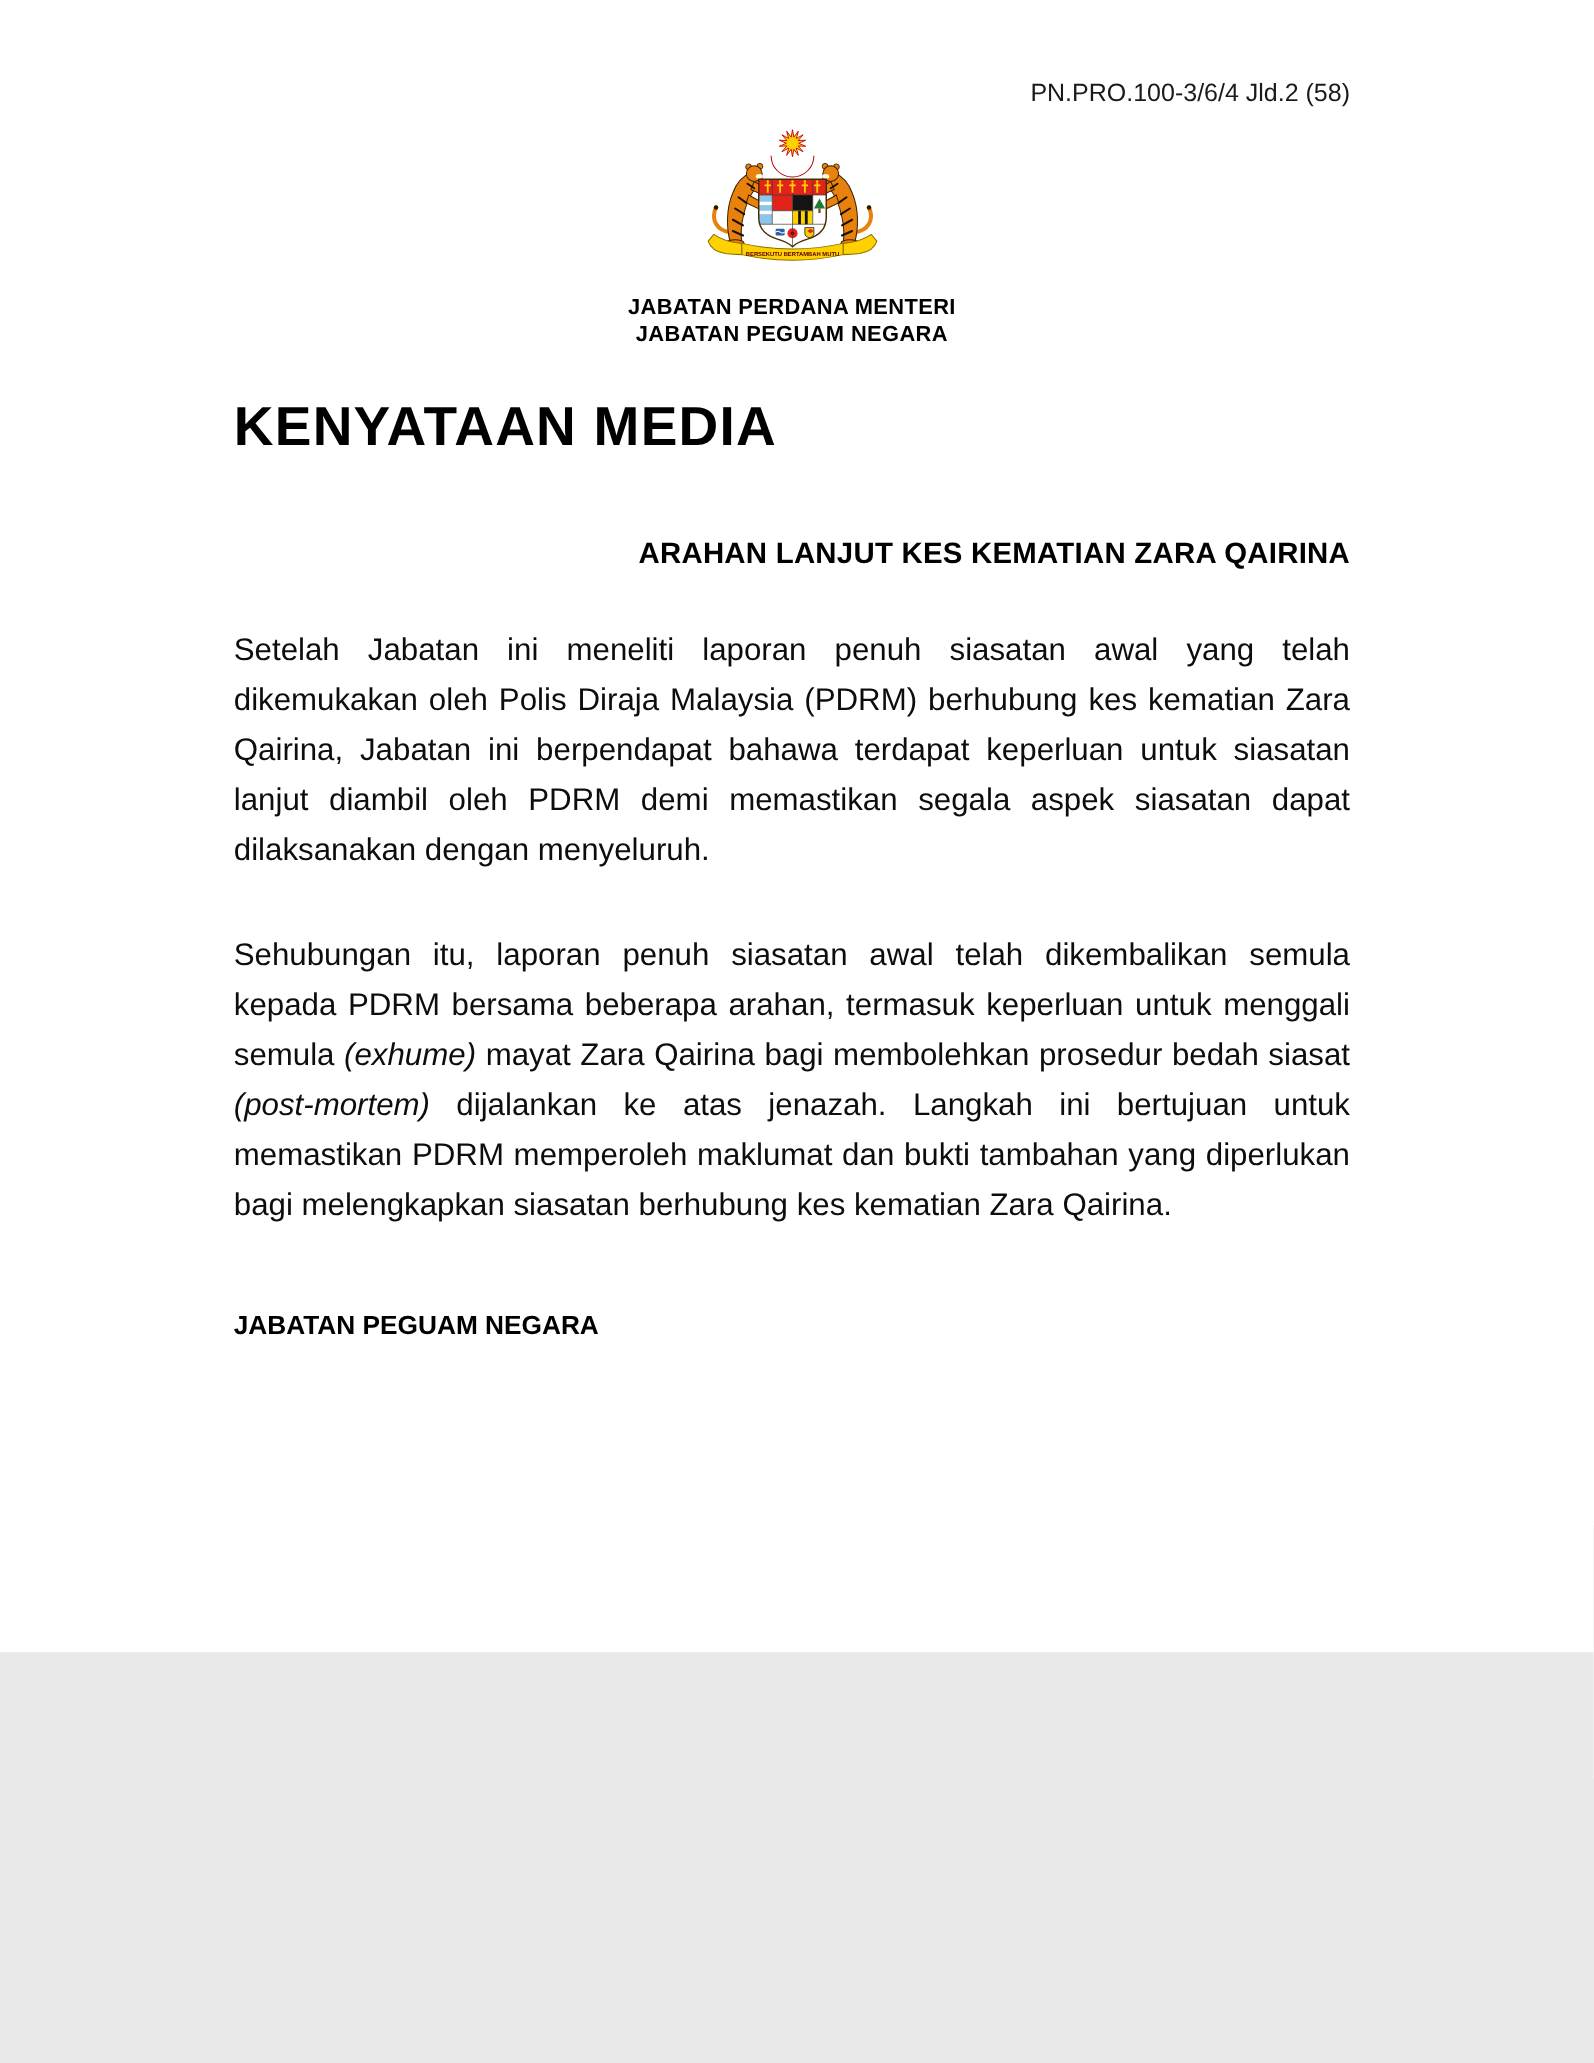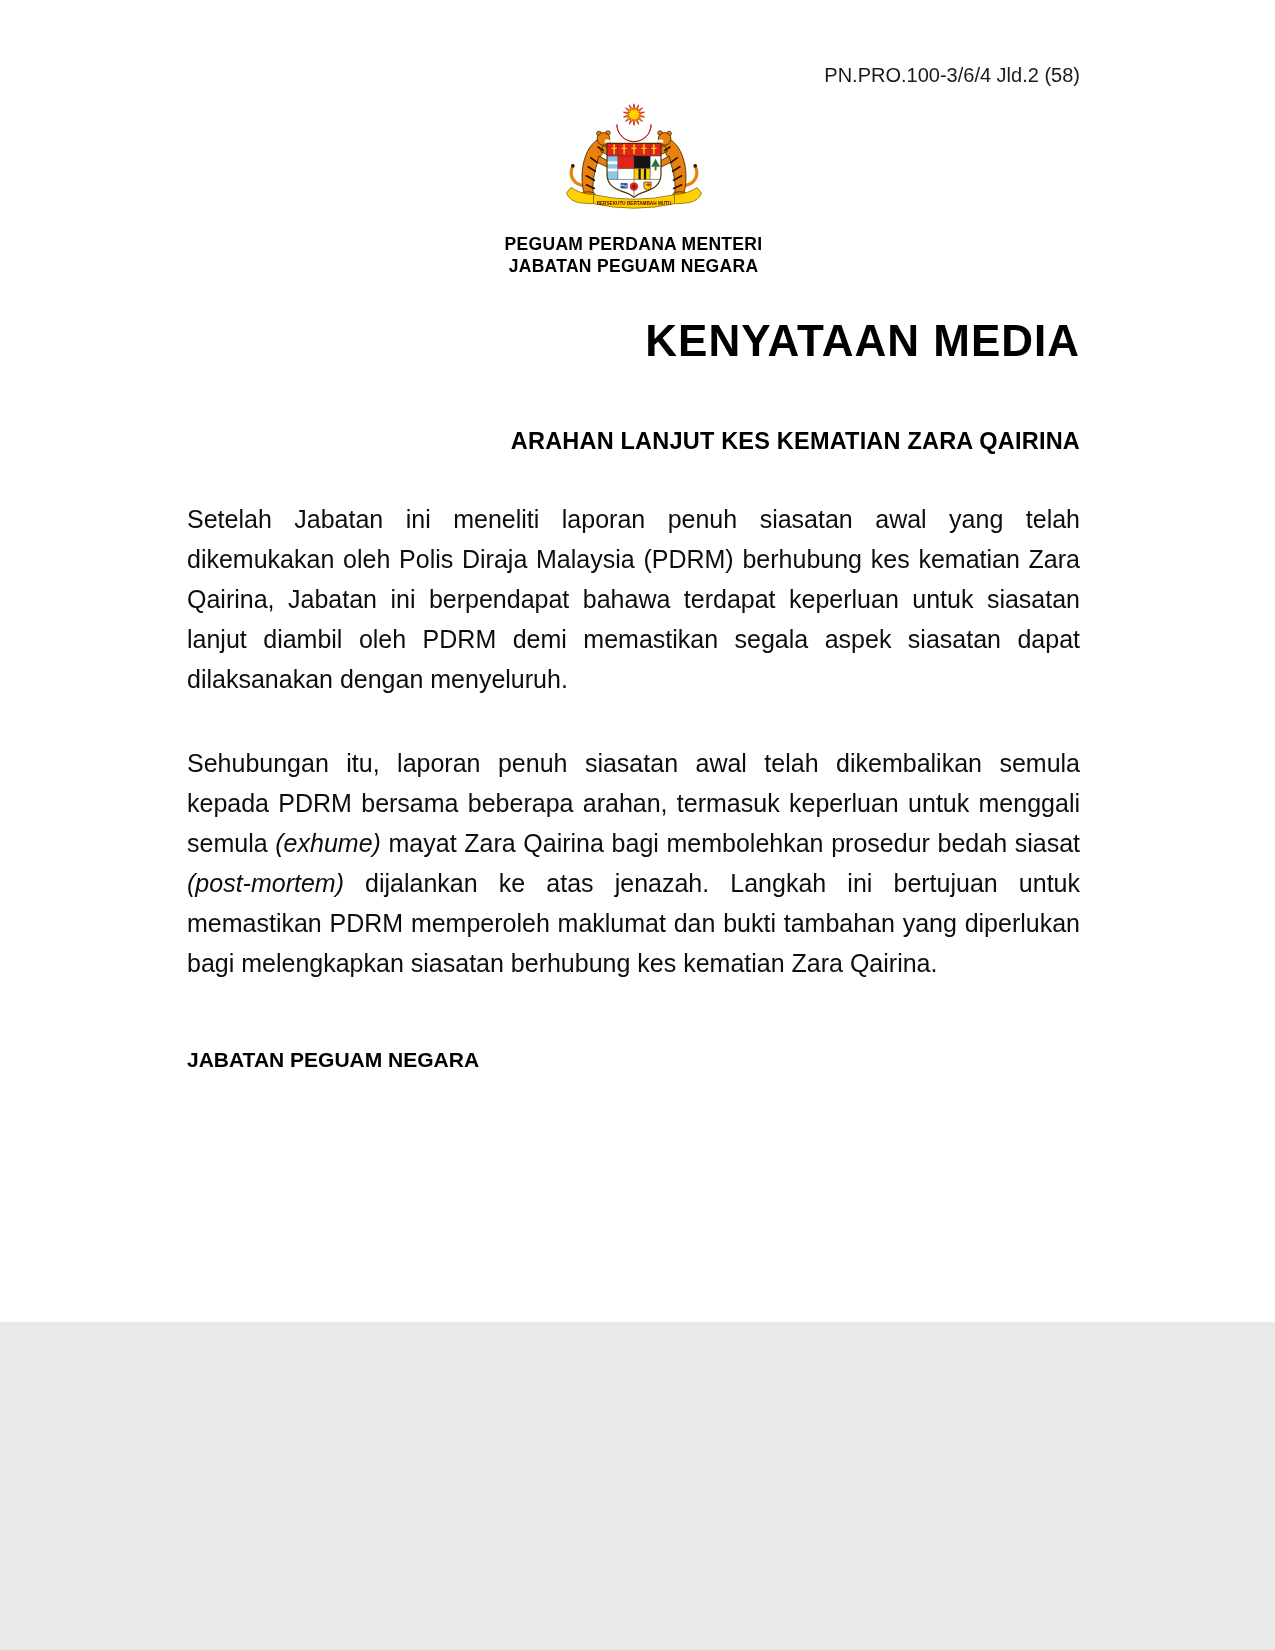--- a/index.html
+++ b/index.html
@@ -32,21 +32,21 @@
   .org {
     margin-top: 10px;
     text-align: center;
     font-weight: bold;
     font-size: 17.5px;
     line-height: 22px;
     letter-spacing: 0.3px;
   }
   .doc-title {
     margin: 40px 0 0 0;
-    text-align: right;
+    text-align: left;
     font-weight: bold;
     font-size: 44px;
     line-height: 48px;
     letter-spacing: 1px;
   }
   .doc-subtitle {
     margin: 62px 0 0 0;
     text-align: right;
     font-weight: bold;
     font-size: 23.5px;
@@ -166,21 +166,21 @@
         <path d="M70,46 L130,46 L130,80 Q130,94 114,99 Q104,102 100,106 Q96,102 86,99 Q70,94 70,80 Z" fill="none" stroke="#4A2C00" stroke-width="1.3"></path>
 
         <path d="M55,103 Q40,102 30,95 L25,101 Q28,110 40,112 Q48,113 55,113 Z" fill="#FFD100" stroke="#8a6d00" stroke-width="0.9"></path>
         <path d="M145,103 Q160,102 170,95 L175,101 Q172,110 160,112 Q152,113 145,113 Z" fill="#FFD100" stroke="#8a6d00" stroke-width="0.9"></path>
         <path d="M55,103 Q100,113 145,103 L145,113 Q100,123 55,113 Z" fill="#FFD100" stroke="#8a6d00" stroke-width="0.9"></path>
         <text x="100" y="114.5" text-anchor="middle" font-size="5.2" font-family="Liberation Sans, sans-serif" font-weight="bold" fill="#5B0000">BERSEKUTU BERTAMBAH MUTU</text>
       </svg>
     </div>
 
     <div class="org">
-      <div>PEGUAM PERDANA MENTERI</div>
+      <div>JABATAN PERDANA MENTERI</div>
       <div>JABATAN PEGUAM NEGARA</div>
     </div>
 
     <h1 class="doc-title">KENYATAAN MEDIA</h1>
 
     <h2 class="doc-subtitle">ARAHAN LANJUT KES KEMATIAN ZARA QAIRINA</h2>
 
     <div class="body-text">
       <p><span>Setelah Jabatan ini meneliti laporan penuh siasatan awal yang telah dikemukakan oleh Polis Diraja Malaysia (PDRM) berhubung kes kematian Zara Qairina, Jabatan ini berpendapat bahawa terdapat keperluan untuk siasatan lanjut diambil oleh PDRM demi memastikan segala aspek siasatan dapat dilaksanakan dengan menyeluruh.</span></p>
       <p><span>Sehubungan itu, laporan penuh siasatan awal telah dikembalikan semula kepada PDRM bersama beberapa arahan, termasuk keperluan untuk menggali semula </span><em>(exhume)</em><span> mayat Zara Qairina bagi membolehkan prosedur bedah siasat </span><em>(post-mortem)</em><span> dijalankan ke atas jenazah. Langkah ini bertujuan untuk memastikan PDRM memperoleh maklumat dan bukti tambahan yang diperlukan bagi melengkapkan siasatan berhubung kes kematian Zara Qairina.</span></p>

